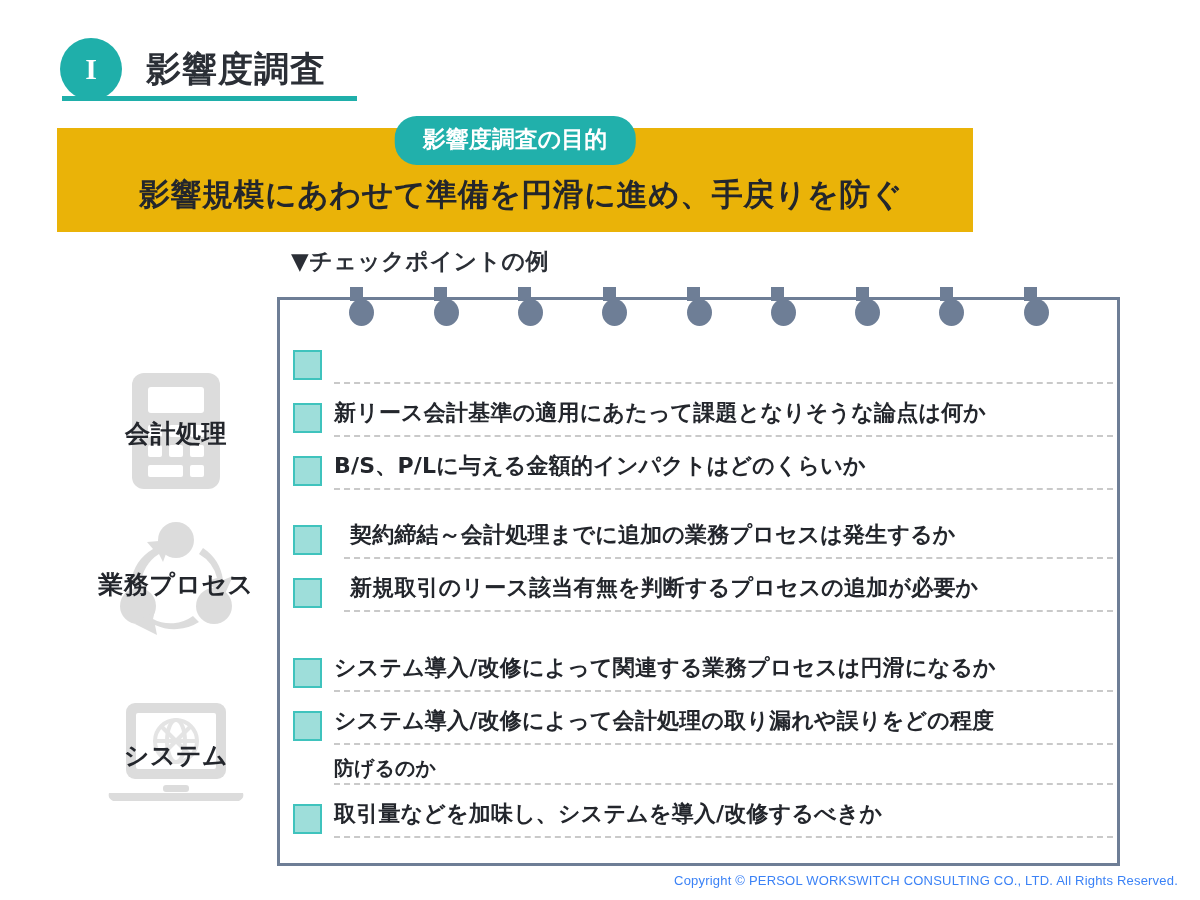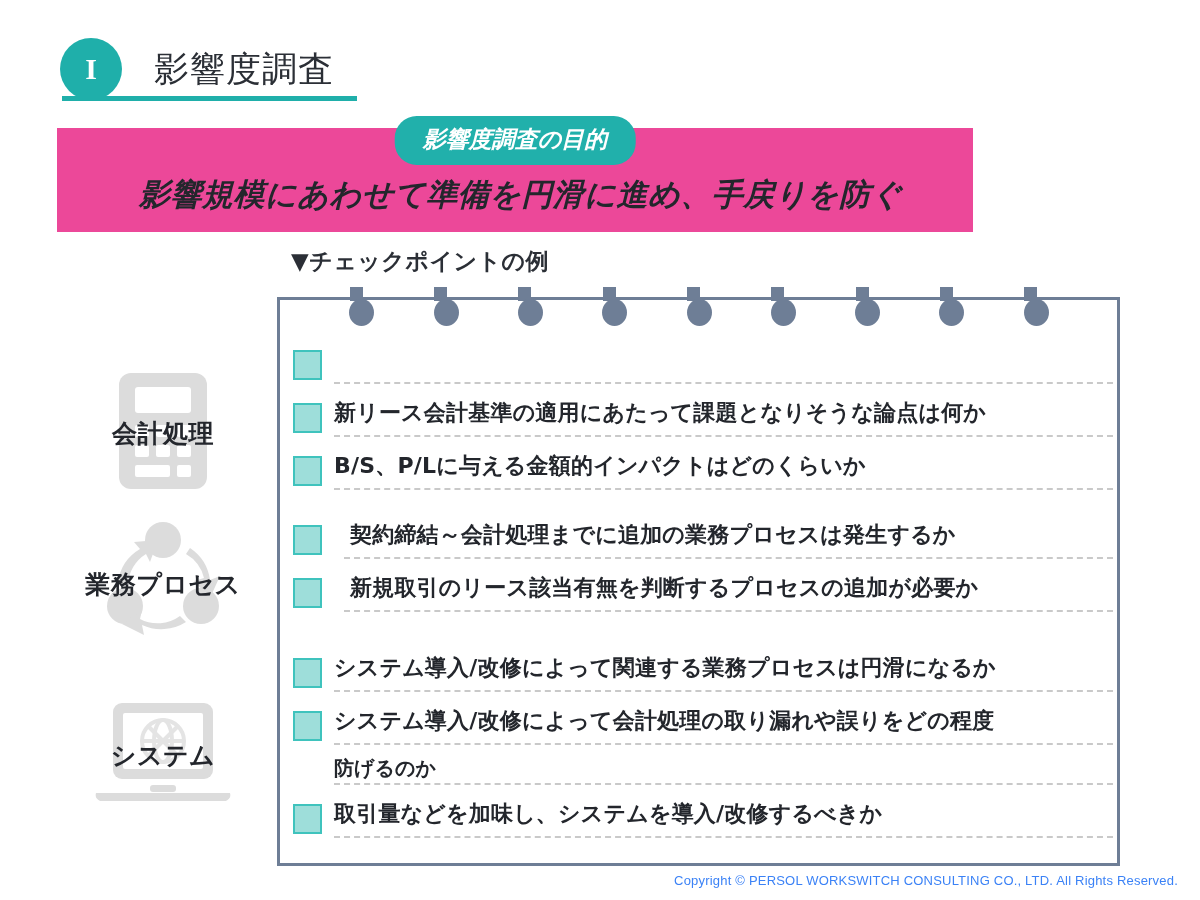--- a/index.html
+++ b/index.html
@@ -15,36 +15,35 @@
   .title-row { position: absolute; left: 60px; top: 38px; display: flex; align-items: center; }
   .badge-circle {
     width: 62px; height: 62px; border-radius: 50%;
     background: #1FAFAA;
     display: flex; align-items: center; justify-content: center;
     color: #fff; font-size: 30px; font-weight: 700; line-height: 1;
     font-family: "Liberation Serif", serif;
     letter-spacing: 0;
   }
   .title-text {
-    margin-left: 32px;
-    font-size: 35px; font-weight: 400; color: #2B2F36;
+    margin-left: 24px;
+    font-size: 35px; font-weight: 700; color: #2B2F36;
     letter-spacing: 1px;
     font-family: "DejaVu Sans", sans-serif;
   }
   .title-underline {
     position: absolute; left: 62px; top: 96px;
     width: 295px; height: 5px; background: #1FAFAA;
   }
 
   
   .band {
     position: absolute; left: 57px; top: 128px;
     width: 916px; height: 104px;
-    background: #ec4899;
-    font-style: italic;
+    background: #eab308;
   }
   .pill {
     position: absolute; left: 50%; transform: translateX(-50%);
     top: -12px;
     background: #21B0AB; color:#fff;
     border-radius: 22px;
     padding: 8px 28px 10px;
     font-size: 23px; font-weight: 700;
     white-space: nowrap;
     font-family: "DejaVu Sans", sans-serif;
@@ -75,21 +74,21 @@
   .pins { position: absolute; left: 277px; top: 297px; width: 843px; height: 0; }
   .pin { position: absolute; top: -10px; width: 14px; }
   .pin .stem { width: 13px; height: 14px; background: #6E7E96; margin: 0 auto; }
   .pin .head {
     width: 25px; height: 27px; border-radius: 50%;
     background: #6E7E96; margin: -2px auto 0;
   }
 
   
   .cat {
-    position: absolute; left: 72px; width: 182px;
+    position: absolute; left: 85px; width: 182px;
     display: flex; align-items: center; justify-content: center;
   }
   .cat .glyph {
     position: absolute; left: 50%; top: 50%;
     transform: translate(-50%,-50%);
     opacity: 1;
   }
   .cat .cat-label {
     position: relative; z-index: 2;
     font-size: 25px; font-weight: 700; color: #23262C;

